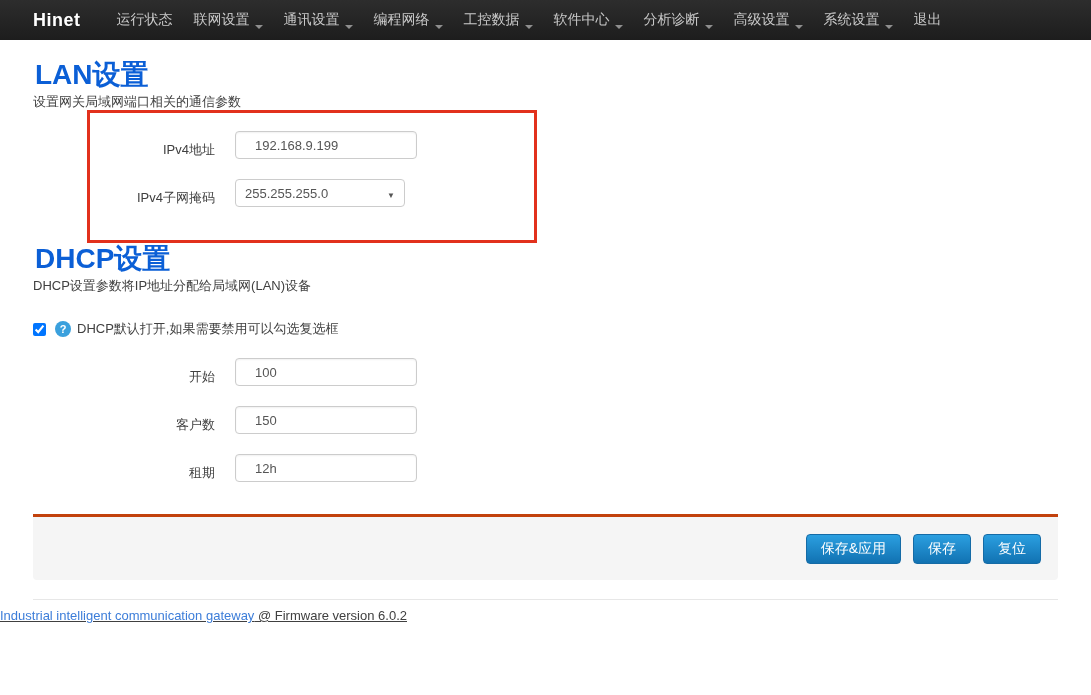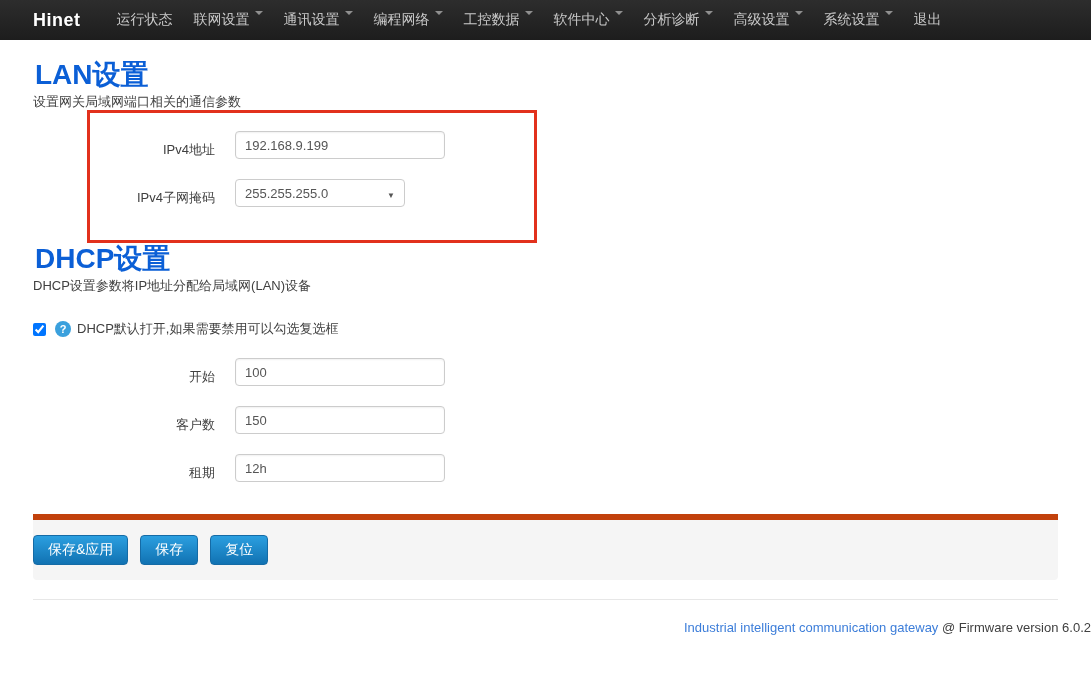--- a/index.html
+++ b/index.html
@@ -19,21 +19,21 @@
     padding: 8px 33px;
   }
   .brand {
     color: #ffffff; font-size: 18px; font-weight: bold;
     letter-spacing: 0.5px; margin-right: 30px; cursor: pointer;
   }
   .nav-items { display: flex; align-items: center; }
   .nav-item {
     color: #c9c9c9; font-size: 14px; text-decoration: none;
     padding: 0 6px; margin-right: 9px; cursor: pointer;
-    display: inline-flex; align-items: flex-start; white-space: nowrap;
+    display: inline-flex; align-items: flex-end; white-space: nowrap;
   }
   .nav-caret {
     display: inline-block; width: 0; height: 0; margin-left: 5px;
     border-left: 4px solid transparent; border-right: 4px solid transparent;
     border-top: 4px solid #8f8f8f;
   }
 
   
   .container { margin: 0 33px; position: relative; }
 
@@ -45,21 +45,21 @@
   .section-desc { margin: 0; font-size: 13px; line-height: 16px; color: #404040; }
 
   .form-rows-lan { margin-top: 21px; }
   .form-rows-dhcp-inputs { margin-top: 20px; }
   .form-row { display: flex; align-items: flex-end; height: 28px; margin-bottom: 20px; }
   .form-label {
     width: 182px; text-align: right; margin-right: 20px;
     font-size: 13px; color: #404040; flex-shrink: 0;
   }
   .text-input {
-    width: 210px; height: 28px; padding: 4px 9px;
+    width: 182px; height: 28px; padding: 4px 19px;
     border: 1px solid #cccccc; border-radius: 4px;
     font-size: 13px; color: #555555; background: #fff;
     box-shadow: inset 0 1px 2px rgba(0,0,0,0.06);
     font-family: "Liberation Sans", sans-serif; outline: none;
   }
   .select-box {
     width: 170px; height: 28px; padding: 4px 9px;
     border: 1px solid #cccccc; border-radius: 4px;
     font-size: 13px; color: #555555; background: #fff;
     display: flex; align-items: center; justify-content: space-between;
@@ -82,36 +82,36 @@
   
   .red-box {
     position: absolute; left: 54px; top: 48px;
     width: 450px; height: 133px;
     border: 3px solid #e2311c; pointer-events: none;
   }
 
   
   .actions {
     margin: 32px 33px 0; height: 66px;
-    background: #f5f5f5; border-top: 6px solid #c2410c;
+    background: #f5f5f5; border-top: 3px solid #c2410c;
     border-radius: 0 0 4px 4px;
-    display: flex; align-items: center; justify-content: flex-start;
+    display: flex; align-items: center; justify-content: flex-end;
     padding-right: 17px; gap: 12px;
   }
   .btn {
     height: 30px; padding: 0 14px;
     background: linear-gradient(#2b9fe0, #1172b2);
     border: 1px solid #156ba6; border-radius: 4px;
     color: #ffffff; font-size: 14px; cursor: pointer;
     font-family: "Liberation Sans", sans-serif;
   }
 
   
   .footer-divider { margin: 19px 33px 0; border-top: 1px solid #e7e7e7; height: 0; }
-  .footer { margin-top: 20px; text-align: right; font-size: 13px; color: #404040; }
+  .footer { margin-top: 8px; text-align: left; font-size: 13px; color: #404040; text-decoration: underline; }
   .footer a { color: #3c7dd9; text-decoration: none; cursor: pointer; }
 </style>
 </head>
 <body>
 
 <nav class="navbar">
   <span class="brand">Hinet</span>
   <div class="nav-items">
     <a class="nav-item">
         <span>运行状态</span>

